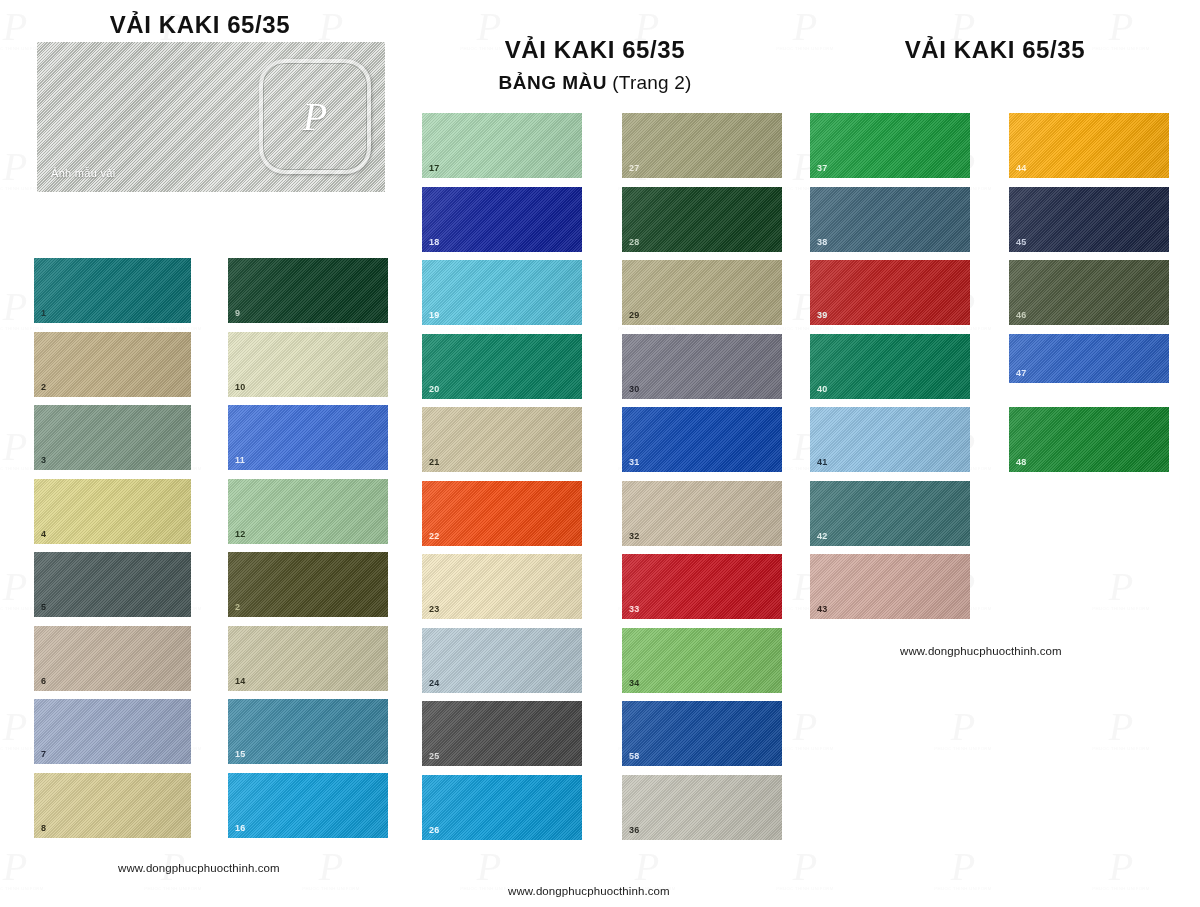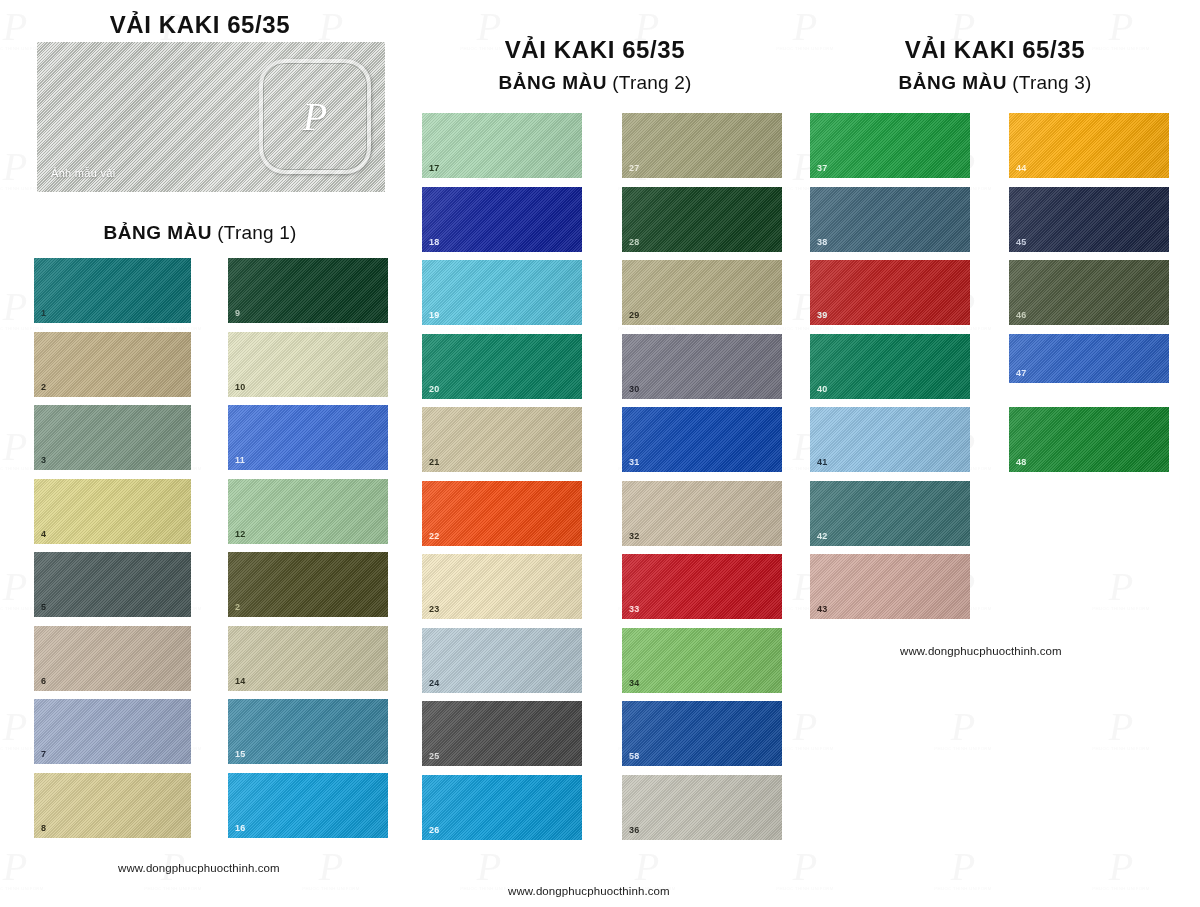--- a/index.html
+++ b/index.html
@@ -381,48 +381,40 @@
 
   <div class="title-main" style="position:absolute; left:0; top:11px; width:400px;">VẢI KAKI 65/35</div>
 
   <div id="fabric-photo">
     <div id="fabric-logo-badge">
       <span class="logo-p">P</span>
     </div>
     <div id="fabric-photo-label">Ảnh mẫu vải</div>
   </div>
 
-  <div class="title-sub" style="position:absolute; left:0; top:222px; width:400px;">
-    <span class="strong">BẢNG MÀU</span>
-    <span class="light">(Trang 1)</span>
-  </div>
 
   <div class="site-url" style="left:118px; top:862px;">www.dongphucphuocthinh.com</div>
 </div>
 
 <div class="page" id="page-2">
 
   <div class="title-main" style="position:absolute; left:0; top:36px; width:390px;">VẢI KAKI 65/35</div>
 
   <div class="title-sub" style="position:absolute; left:0; top:72px; width:390px;">
     <span class="strong">BẢNG MÀU</span>
     <span class="light">(Trang 2)</span>
   </div>
 
   <div class="site-url" style="left:108px; top:885px;">www.dongphucphuocthinh.com</div>
 </div>
 
 <div class="page" id="page-3">
 
   <div class="title-main" style="position:absolute; left:0; top:36px; width:410px;">VẢI KAKI 65/35</div>
 
-  <div class="title-sub" style="position:absolute; left:0; top:72px; width:410px;">
-    <span class="strong">BẢNG MÀU</span>
-    <span class="light">(Trang 3)</span>
-  </div>
 
   <div class="site-url" style="left:110px; top:645px;">www.dongphucphuocthinh.com</div>
 </div>
 
 <div id="swatch-host">
     <div class="swatch" style="left: 34px; top: 258px; width: 157px; height: 65px; background: rgb(12, 114, 116);">
       <div class="weave"></div>
       <div class="sheen"></div>
       <span class="num" style="color: rgb(29, 59, 59);">1</span>
     </div>

